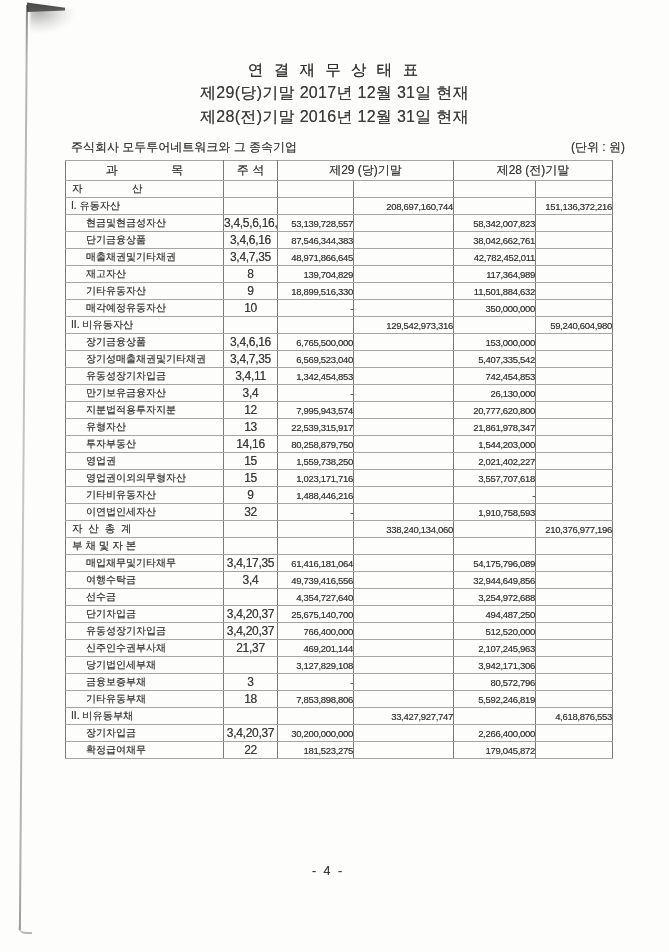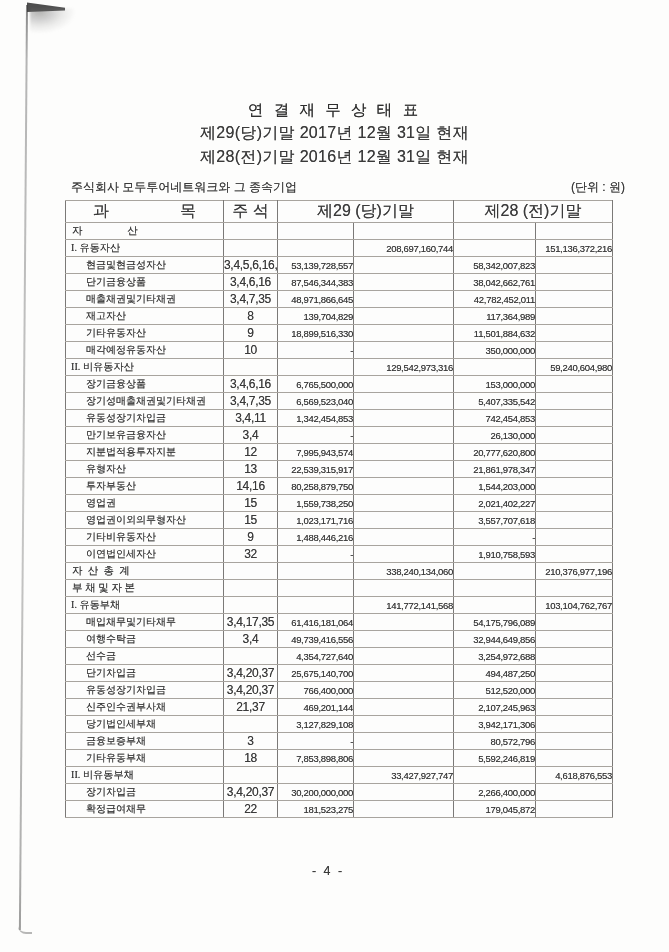--- a/index.html
+++ b/index.html
@@ -18,36 +18,36 @@
   .scan-corner{position:absolute;left:27px;top:2px;width:38px;height:11px;background:#3c3c3c;
     clip-path:polygon(0 5%,100% 52%,100% 78%,0 92%);filter:blur(.5px);opacity:.9;}
   .scan-corner-shadow{position:absolute;left:30px;top:8px;width:46px;height:26px;
     background:radial-gradient(ellipse at 20% 15%,rgba(90,90,90,.45),rgba(150,150,150,.18) 45%,transparent 70%);
     filter:blur(1px);}
   .scan-hook{position:absolute;left:18px;top:926px;width:14px;height:6px;
     border-bottom:2px solid #9a9a99;border-radius:0 0 0 8px;opacity:.7;filter:blur(.3px);}
 
   
   .doc-header{text-align:center;}
-  .doc-title{padding-top:100px;font-size:15.5px;letter-spacing:3px;color:#2e2e2e;}
+  .doc-title{padding-top:60px;font-size:15.5px;letter-spacing:3px;color:#2e2e2e;}
   .doc-period{font-size:16px;line-height:24px;letter-spacing:.3px;}
   .doc-period:first-of-type{margin-top:8px;}
   .company-row{display:flex;justify-content:space-between;align-items:flex-end;
     padding:10px 44px 4px 71px;font-size:12px;}
 
   
   table.bs-table{margin-left:65px;width:547px;border-collapse:collapse;table-layout:fixed;
     border:1px solid var(--line-outer);}
   .bs-table th,.bs-table td{
     border-top:1px solid var(--line-h);border-bottom:1px solid var(--line-h);
     border-left:1px solid var(--line-v);border-right:1px solid var(--line-v);
     padding:0;vertical-align:middle;overflow:hidden;}
-  .bs-table thead th{height:19px;font-weight:normal;font-size:16px;text-align:center;white-space:pre;}
+  .bs-table thead th{height:19px;font-weight:normal;font-size:12px;text-align:center;white-space:pre;}
   .bs-table tbody td{height:16px;}
-  .c-label{text-align:left;font-size:10px;white-space:pre;font-family:Liberation Serif, serif;}
+  .c-label{text-align:left;font-size:10px;white-space:pre;}
   .c-note{text-align:center;font-size:12px;letter-spacing:-.3px;}
   .c-v29a,.c-v29b,.c-v28a,.c-v28b{text-align:right;font-size:9.5px;letter-spacing:-.3px;padding-right:4px;}
   .row-item .c-label{padding-left:20px;}
   .row-group .c-label{padding-left:5px;font-size:10.2px;}
   .row-head .c-label,.row-total .c-label{padding-left:6px;font-size:10.5px;}
 
   .page-number{position:absolute;top:864px;left:0;width:656px;text-align:center;
     font-size:12.5px;letter-spacing:2px;}
 </style>
 </head>
@@ -256,28 +256,20 @@
         <td class="c-v28b">210,376,977,196</td>
       </tr>
       <tr class="row-head">
         <td class="c-label">부 채 및 자 본</td>
         <td class="c-note"></td>
         <td class="c-v29a"></td>
         <td class="c-v29b"></td>
         <td class="c-v28a"></td>
         <td class="c-v28b"></td>
       </tr>
-      <tr class="row-group">
-        <td class="c-label">I. 유동부채</td>
-        <td class="c-note"></td>
-        <td class="c-v29a"></td>
-        <td class="c-v29b">141,772,141,568</td>
-        <td class="c-v28a"></td>
-        <td class="c-v28b">103,104,762,767</td>
-      </tr>
       <tr class="row-item">
         <td class="c-label">매입채무및기타채무</td>
         <td class="c-note">3,4,17,35</td>
         <td class="c-v29a">61,416,181,064</td>
         <td class="c-v29b"></td>
         <td class="c-v28a">54,175,796,089</td>
         <td class="c-v28b"></td>
       </tr>
       <tr class="row-item">
         <td class="c-label">여행수탁금</td>

